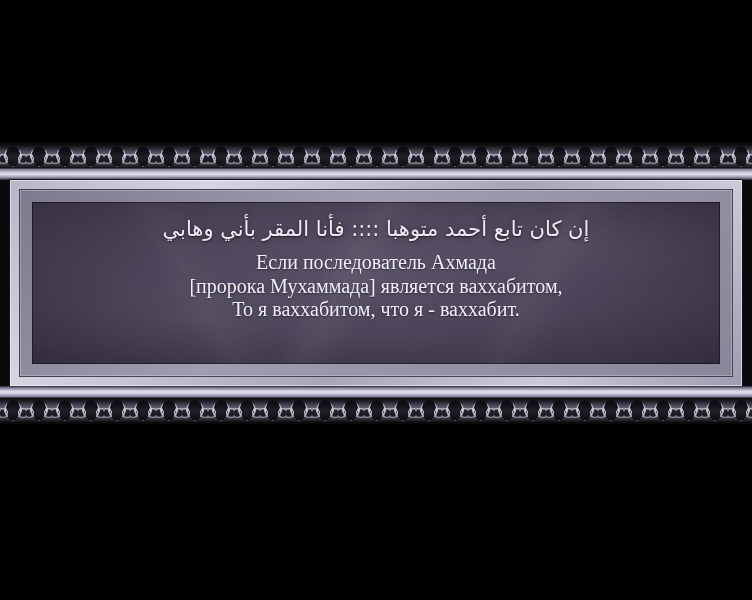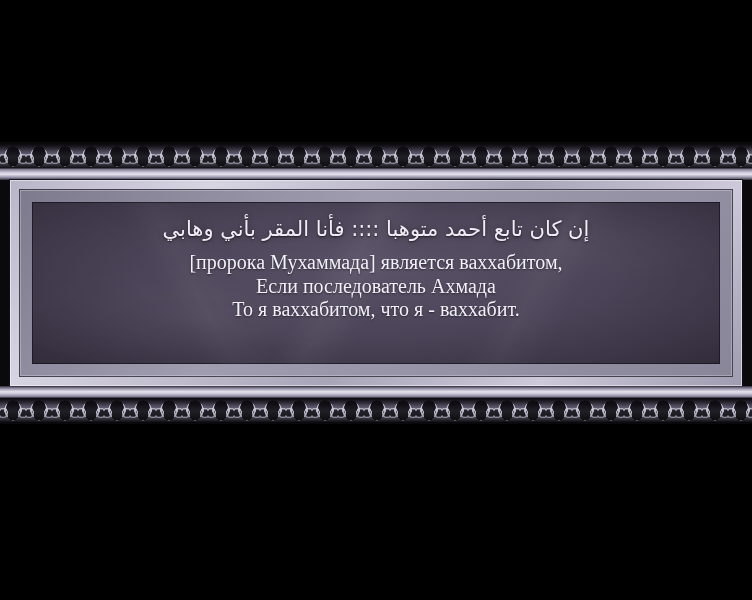--- a/index.html
+++ b/index.html
@@ -213,22 +213,22 @@
     <div class="moulding top"></div>
 
     <div id="frame">
       <div id="frame-inner-bevel">
         <div id="panel">
           <div id="panel-watermark"></div>
           <div id="panel-vignette"></div>
 
           <div id="text-block">
             <div id="arabic-line">إن كان تابع أحمد متوهبا :::: فأنا المقر بأني وهابي</div>
+            <div class="ru-line">Если последователь Ахмада</div>
             <div class="ru-line">[пророка Мухаммада] является ваххабитом,</div>
-            <div class="ru-line">Если последователь Ахмада</div>
             <div class="ru-line">То я ваххабитом, что я - ваххабит.</div>
           </div>
         </div>
       </div>
     </div>
 
     <div class="moulding bottom"></div>
 
     <div class="ornament-band bottom">
       <div class="ornament-motif"></div>

